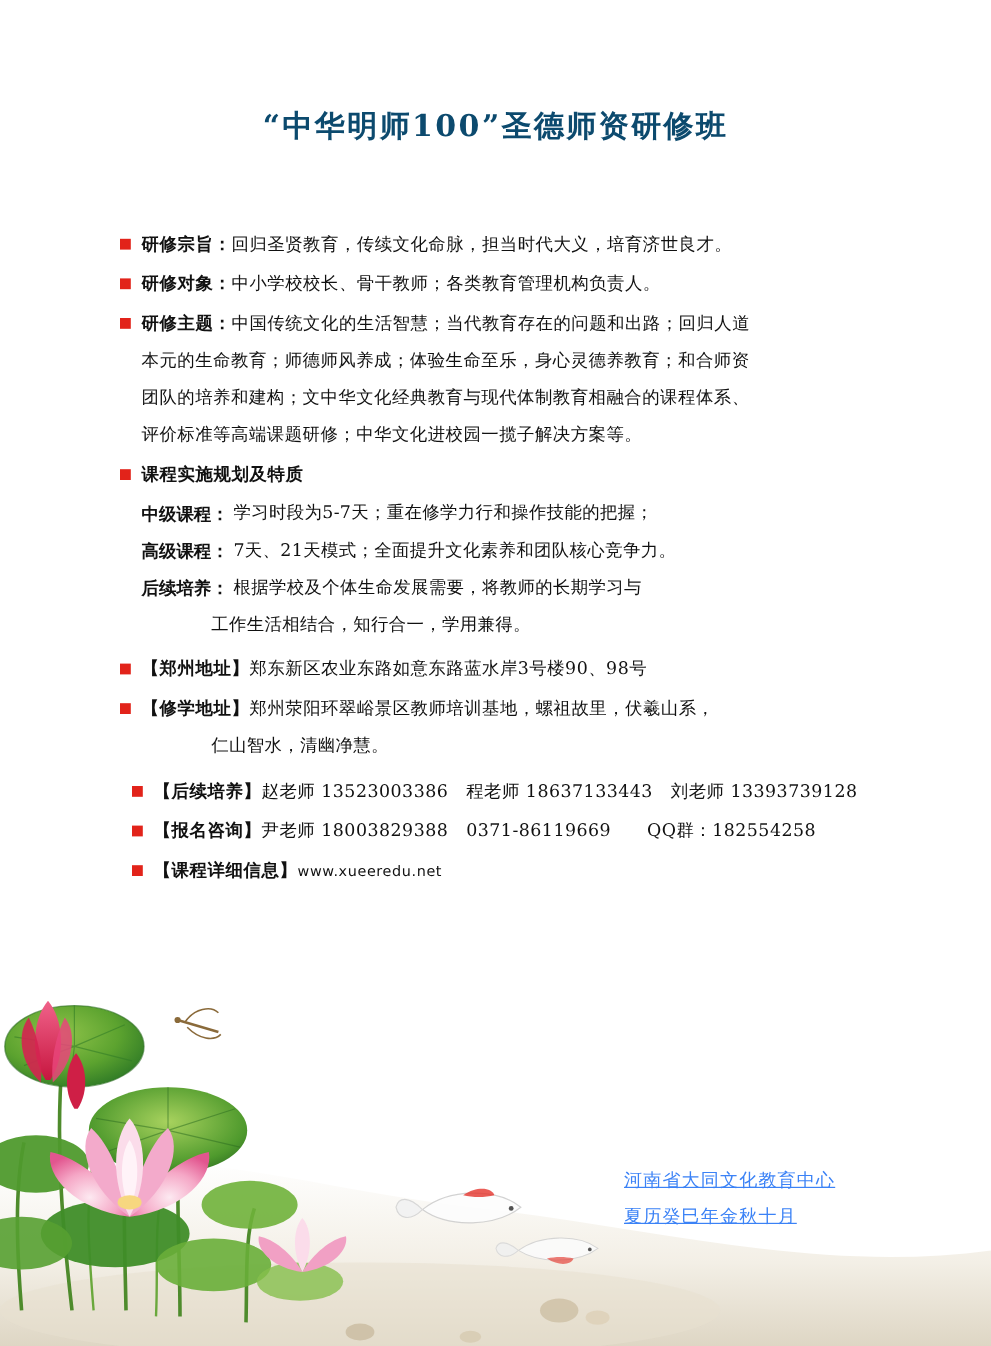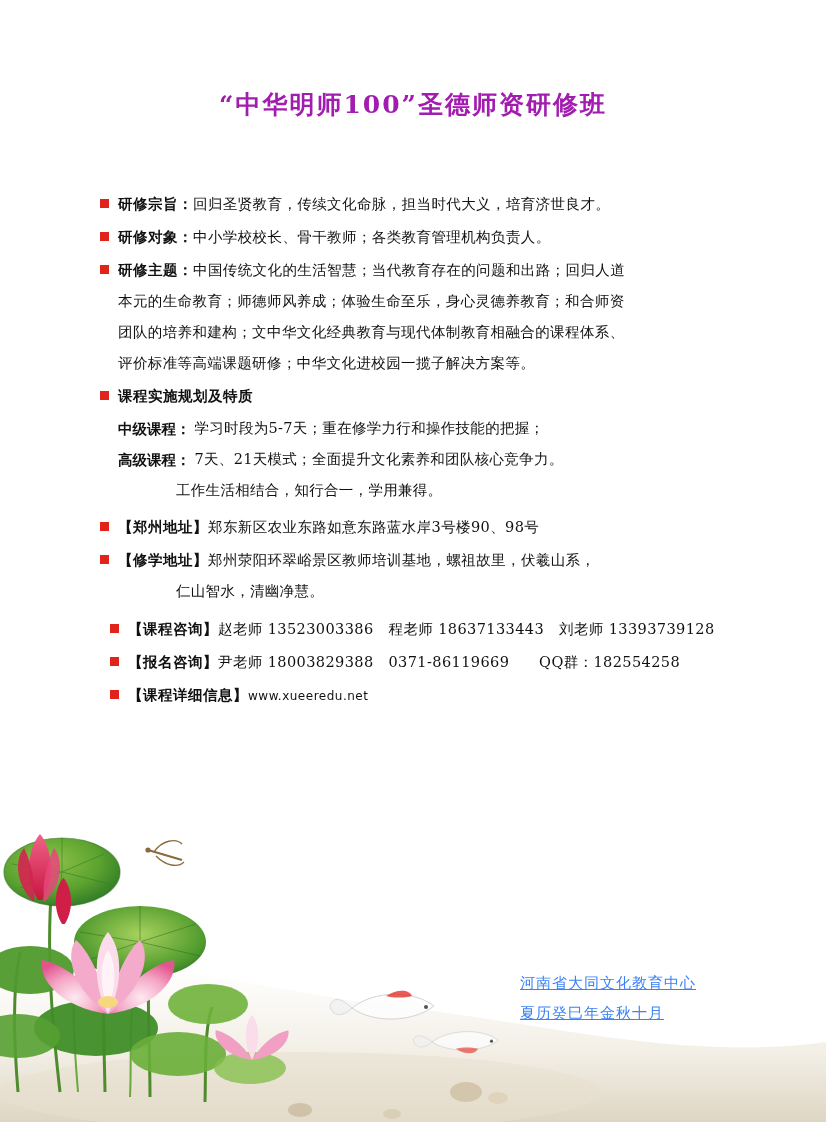--- a/index.html
+++ b/index.html
@@ -36,21 +36,21 @@
   .title {
     position: absolute;
     top: 88px;
     left: 0;
     width: 826px;
     text-align: center;
     font-family: "DejaVu Serif", "Liberation Serif", serif;
     font-weight: bold;
     font-size: 25px;
     letter-spacing: 2px;
-    color: #a21caf;
+    color: #0c4a6e;
   }
 
   
   .content {
     position: absolute;
     top: 188px;
     left: 100px;
     width: 680px;
     font-size: 14.5px;
     line-height: 31px;
@@ -286,20 +286,24 @@
     </div>
 
     <div class="sub-row">
       <span class="sub-lead">中级课程：</span>
       <span class="sub-txt">学习时段为5-7天；重在修学力行和操作技能的把握；</span>
     </div>
     <div class="sub-row">
       <span class="sub-lead">高级课程：</span>
       <span class="sub-txt">7天、21天模式；全面提升文化素养和团队核心竞争力。</span>
     </div>
+    <div class="sub-row">
+      <span class="sub-lead">后续培养：</span>
+      <span class="sub-txt">根据学校及个体生命发展需要，将教师的长期学习与</span>
+    </div>
     <div class="cont-line">工作生活相结合，知行合一，学用兼得。</div>
 
     <div class="gap-sm"></div>
 
     <div class="row">
       <span class="bullet"></span>
       <div class="row-body">
         <span class="lead">【郑州地址】</span><span class="txt">郑东新区农业东路如意东路蓝水岸3号楼90、98号</span>
       </div>
     </div>
@@ -312,21 +316,21 @@
         </div>
         <div class="hang">仁山智水，清幽净慧。</div>
       </div>
     </div>
 
     <div class="gap-sm"></div>
 
     <div class="row contact-row">
       <span class="bullet"></span>
       <div class="row-body">
-        <span class="lead">【课程咨询】</span><span class="txt">赵老师 13523003386　程老师 18637133443　刘老师 13393739128</span>
+        <span class="lead">【后续培养】</span><span class="txt">赵老师 13523003386　程老师 18637133443　刘老师 13393739128</span>
       </div>
     </div>
 
     <div class="row contact-row">
       <span class="bullet"></span>
       <div class="row-body">
         <span class="lead">【报名咨询】</span><span class="txt">尹老师 18003829388　0371-86119669　　QQ群：182554258</span>
       </div>
     </div>
 

